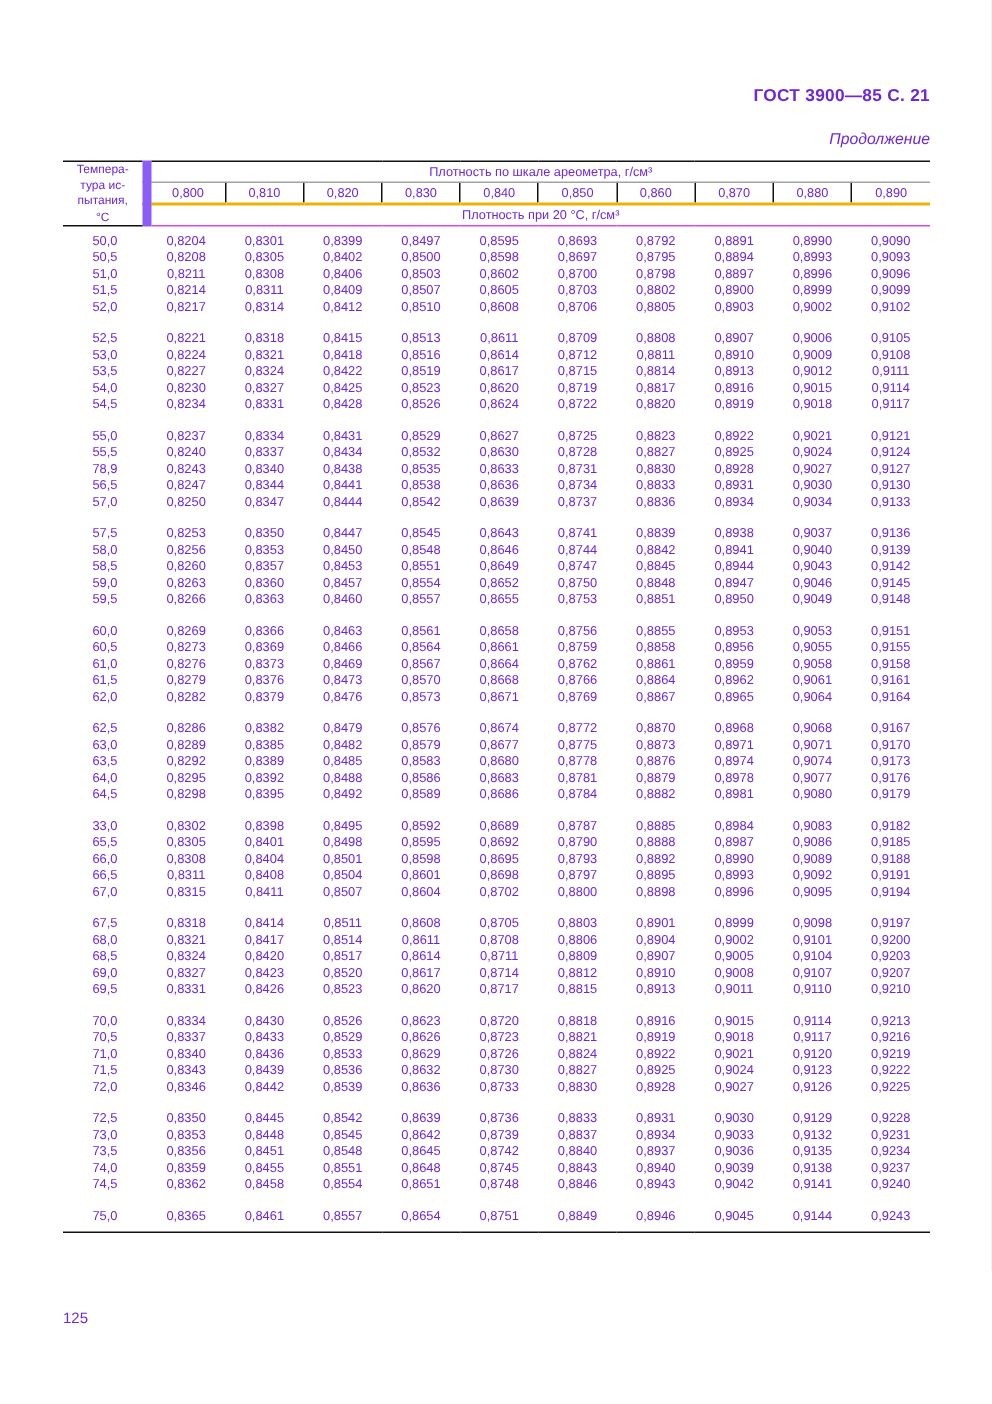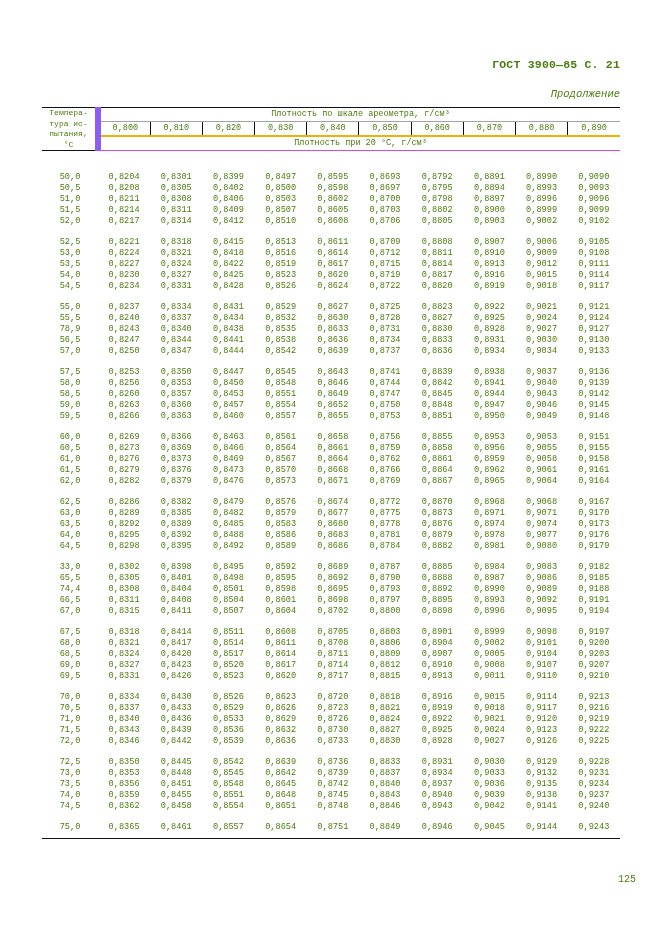--- a/index.html
+++ b/index.html
@@ -6,22 +6,22 @@
     margin: 0;
     padding: 0;
     background: #e8e8e8;
   }
   .page {
     position: relative;
     width: 661px;
     height: 936px;
     margin: 0 auto;
     background: #ffffff;
-    font-family: Liberation Mono, monospace;
-    color: #4d7c0f;
+    font-family: Liberation Sans, sans-serif;
+    color: #6d28d9;
     overflow: hidden;
   }
   .doc-header {
     position: absolute;
     top: 58px;
     left: 42px;
     width: 578px;
     text-align: right;
   }
   .doc-ref {
@@ -79,32 +79,32 @@
   .density-table tbody td {
     font-size: 8.6px;
     height: 11px;
     line-height: 11px;
   }
   .density-table tbody tr.spacer td {
     height: 10px;
     line-height: 10px;
   }
   .density-table tbody tr.first-data-row td {
-    padding-top: 21px;
+    padding-top: 4px;
   }
   .density-table tbody tr:last-child td {
     border-bottom: 1px solid #111;
     padding-bottom: 5px;
   }
   .page-number {
     position: absolute;
     top: 874px;
-    left: 58px;
+    left: 42px;
     width: 578px;
-    text-align: right;
+    text-align: left;
     font-size: 10px;
   }
 </style>
 </head>
 <body>
 
 <div class="page">
 
   <div class="doc-header">
     <div class="doc-ref">ГОСТ 3900—85 С. 21</div>
@@ -567,21 +567,21 @@
           <td>0,8498</td>
           <td>0,8595</td>
           <td>0,8692</td>
           <td>0,8790</td>
           <td>0,8888</td>
           <td>0,8987</td>
           <td>0,9086</td>
           <td>0,9185</td>
         </tr>
         <tr>
-          <td>74,4</td>
+          <td>66,0</td>
           <td>0,8308</td>
           <td>0,8404</td>
           <td>0,8501</td>
           <td>0,8598</td>
           <td>0,8695</td>
           <td>0,8793</td>
           <td>0,8892</td>
           <td>0,8990</td>
           <td>0,9089</td>
           <td>0,9188</td>

